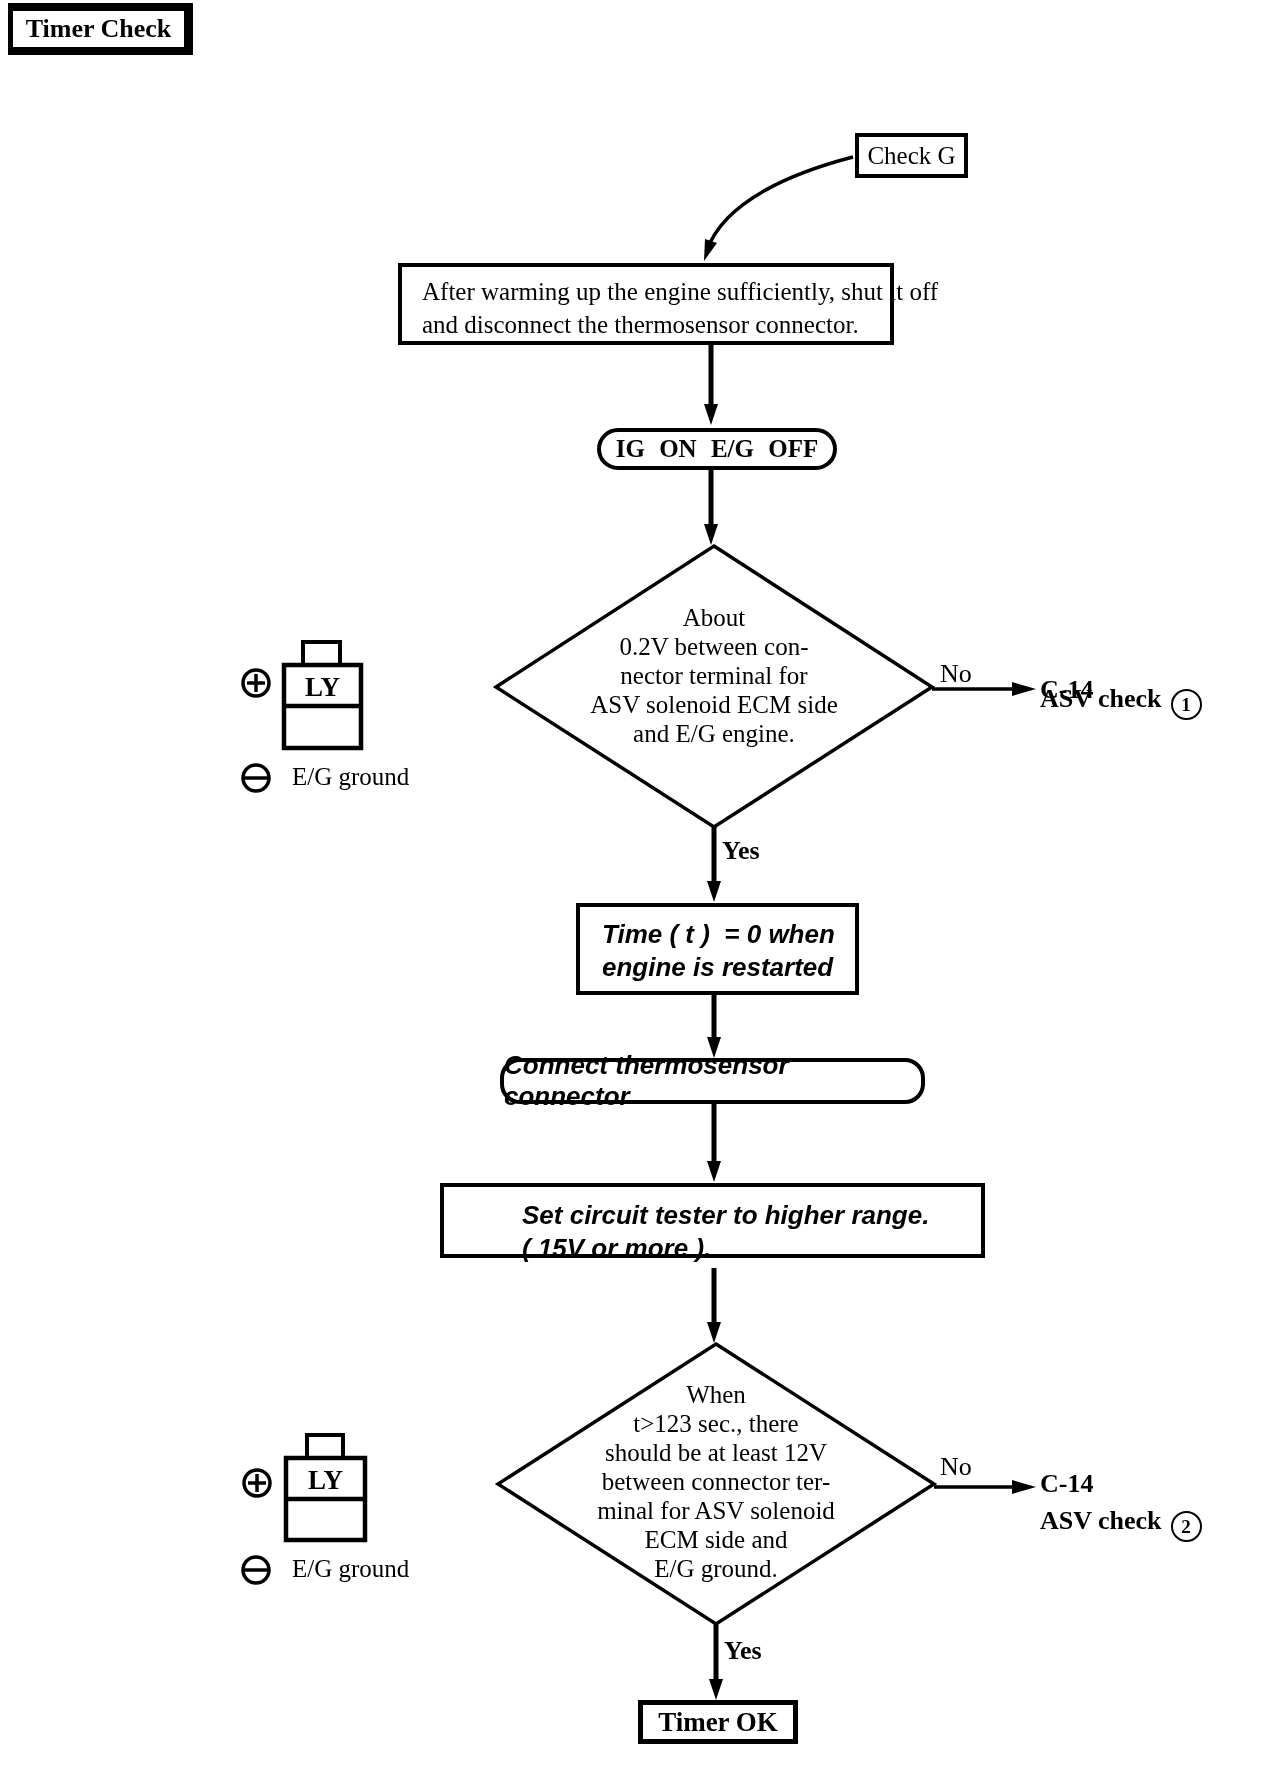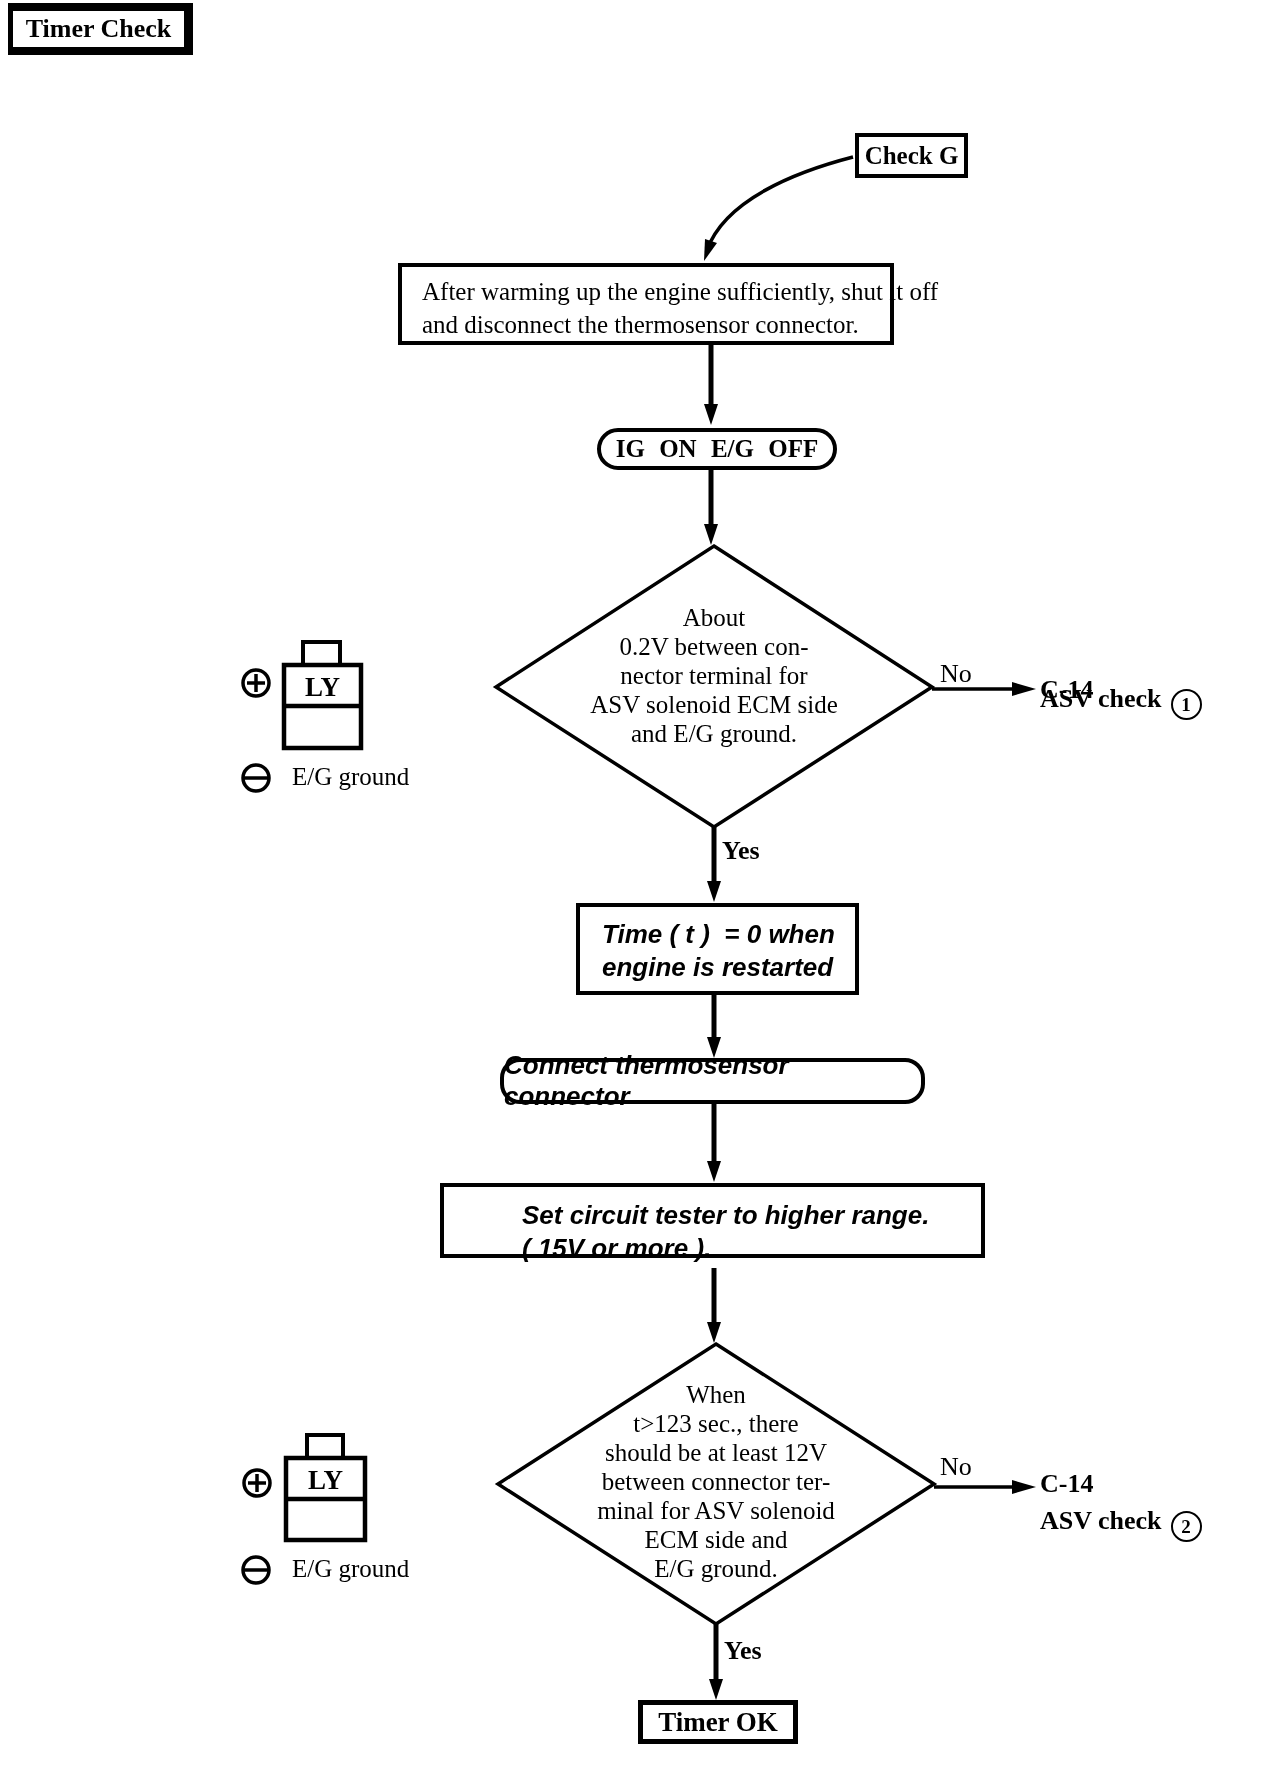--- a/index.html
+++ b/index.html
@@ -13,21 +13,21 @@
   .title-inner{position:absolute;left:5px;top:8px;right:9px;bottom:8px;background:#fff;
                display:flex;align-items:center;justify-content:center;
                font-weight:bold;font-size:26px;}
 
   
   .pbox{position:absolute;border:4px solid #000;background:#fff;box-sizing:border-box;}
   .pbox .bl{white-space:pre;}
 
   .entrybox{position:absolute;left:855px;top:133px;width:113px;height:45px;border:4px solid #000;
             box-sizing:border-box;display:flex;align-items:center;justify-content:center;
-            font-size:25px;font-weight:700;}
+            font-size:25px;font-weight:400;}
   .stadium{position:absolute;left:597px;top:428px;width:240px;height:42px;border:4px solid #000;
            border-radius:22px;box-sizing:border-box;display:flex;align-items:center;justify-content:center;
            font-size:25px;font-weight:bold;word-spacing:8px;}
   .termbox{position:absolute;left:638px;top:1700px;width:160px;height:44px;border:5px solid #000;
            box-sizing:border-box;display:flex;align-items:center;justify-content:center;
            font-size:27px;font-weight:600;}
 
   .dtext{position:absolute;text-align:center;font-size:25px;line-height:29px;}
   .dtext span{display:block;}
 
@@ -119,21 +119,21 @@
 
   <div class="stadium serif">
     <span>IG ON E/G OFF</span>
   </div>
 
   <div class="dtext serif" style="left:494px;top:603px;width:440px;">
     <span>About</span>
     <span>0.2V between con-</span>
     <span>nector terminal for</span>
     <span>ASV solenoid ECM side</span>
-    <span>and E/G ground.</span>
+    <span>and E/G engine.</span>
   </div>
 
   <div class="lyl serif" style="left:284px;top:668px;width:77px;line-height:38px;">LY</div>
   <div class="lbl serif" style="left:292px;top:763px;font-size:25px;">E/G ground</div>
 
   <div class="lbl serif" style="left:940px;top:659px;">No</div>
   <div class="lbl serif w600" style="left:722px;top:836px;">Yes</div>
 
   <div class="lbl serif w600" style="left:1040px;top:675px;">C-14</div>
   <div class="lbl serif w600" style="left:1040px;top:684px;">

